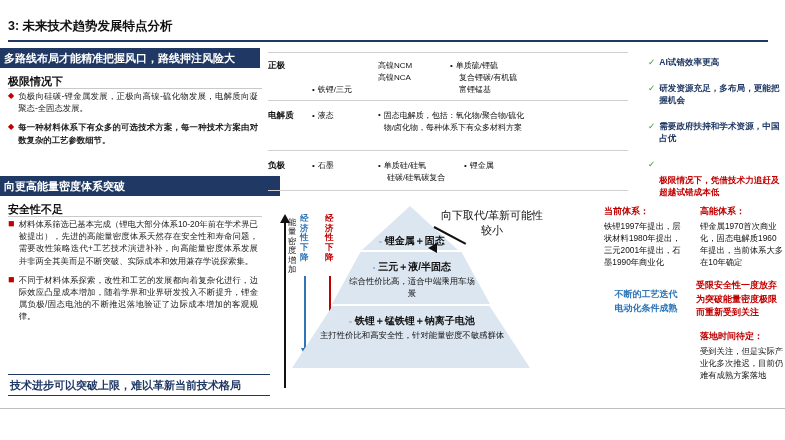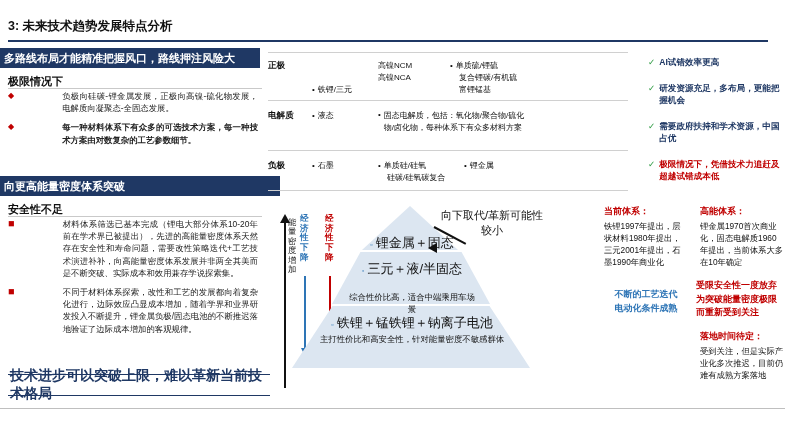--- a/index.html
+++ b/index.html
@@ -47,28 +47,28 @@
   .lead-rule{
     position:absolute;height:1px;background:#c9c9c9;
   }
 
   
   .lbullets{position:absolute;left:8px;top:90px;width:250px;font-size:8.4px;line-height:1.45;color:#222;}
   .lbullets2{position:absolute;left:8px;top:218px;width:250px;font-size:8.4px;line-height:1.45;color:#222;}
   .lb-item{display:flex;margin-bottom:7px;}
   .lb-mark{color:#c00000;margin-right:4px;flex:0 0 auto;font-size:8px;line-height:1.5;}
   .lb-mark.sq{color:#c00000;}
-  .lb-text{flex:1 1 auto;text-align:justify;margin-left:44px;}
+  .lb-text{flex:1 1 auto;text-align:justify;}
 
   .bottom-line{
     position:absolute;left:8px;top:374px;width:262px;height:20px;
     border-top:1px solid #1f3864;border-bottom:1px solid #1f3864;
     display:flex;align-items:center;
   }
-  .bottom-line span{font-size:14px;font-weight:bold;color:#1f3864;padding-left:2px;}
+  .bottom-line span{font-size:11px;font-weight:bold;color:#1f3864;padding-left:2px;}
 
   .source{
     position:absolute;left:0px;top:414px;font-size:10.5px;color:#111;font-weight:bold;
   }
   .src-rule{position:absolute;left:0;top:408px;width:785px;height:1px;background:#bfbfbf;}
 
   
   .tbl{
     position:absolute;left:268px;top:52px;width:360px;height:120px;
     font-size:8px;color:#111;
@@ -78,29 +78,29 @@
   .cat{width:44px;font-weight:bold;font-size:8.6px;padding-top:2px;}
   .col{position:relative;padding-top:2px;}
   .dot{color:#111;margin-right:3px;}
   .cellline{white-space:nowrap;line-height:1.5;}
 
   
   .checks{position:absolute;left:648px;top:56px;width:136px;font-size:8.6px;color:#1f3864;font-weight:bold;line-height:1.4;}
   .chk{display:flex;margin-bottom:14px;}
   .chk .mk{color:#2e9b43;margin-right:4px;font-weight:bold;}
   .chk .tx{flex:1;}
-  .chk.red .tx{color:#c00000;}
+  .chk.red .tx{color:#c00000;margin-top:16px;}
 
   
   .pyr-wrap{position:absolute;left:286px;top:206px;width:300px;height:190px;}
   .pyr{
     position:absolute;left:0;top:0;width:300px;height:186px;
   }
   .pyr-label{font-size:8.4px;color:#111;line-height:1.4;}
-  .pyr-label .hd{font-weight:normal;font-size:13px;}
+  .pyr-label .hd{font-weight:bold;font-size:10px;}
   .blue-sq{color:#2e75b6;margin-right:3px;font-size:7px;}
 
   
   .v-axis{position:absolute;left:278px;top:212px;height:180px;width:14px;}
   .v-axis .line{position:absolute;left:6px;top:10px;width:1.5px;height:166px;background:#111;}
   .v-axis .head{position:absolute;left:2.2px;top:2px;width:0;height:0;border-left:5px solid transparent;border-right:5px solid transparent;border-bottom:9px solid #111;}
   .v-text{position:absolute;left:288px;top:218px;width:12px;font-size:8.4px;line-height:1.12;color:#111;letter-spacing:0px;}
 
   .blu-arrow{position:absolute;font-size:8.6px;font-weight:bold;color:#2e75b6;}
   .blu-line{position:absolute;background:#2e75b6;}
@@ -251,21 +251,21 @@
       <div style="position:absolute;left:46px;top:46px;width:158px;height:52px;background:#dce6f1;clip-path:polygon(18% 0,82% 0,100% 100%,0 100%);"></div>
 
       <div style="position:absolute;left:6px;top:100px;width:238px;height:62px;background:#dce6f1;clip-path:polygon(17% 0,83% 0,100% 100%,0 100%);"></div>
 
       <div class="pyr-label" style="position:absolute;left:80px;top:28px;width:92px;text-align:center;">
         <span class="blue-sq">▫</span><b class="hd">锂金属＋固态</b>
       </div>
 
       <div class="pyr-label" style="position:absolute;left:62px;top:54px;width:128px;text-align:center;">
         <div><span class="blue-sq">▫</span><b class="hd">三元＋液/半固态</b></div>
-        <div style="margin-top:14px;">综合性价比高，适合中端乘用车场景</div>
+        <div style="margin-top:2px;">综合性价比高，适合中端乘用车场景</div>
       </div>
 
       <div class="pyr-label" style="position:absolute;left:26px;top:108px;width:200px;text-align:center;">
         <div><span class="blue-sq">▫</span><b class="hd">铁锂＋锰铁锂＋钠离子电池</b></div>
         <div style="margin-top:2px;">主打性价比和高安全性，针对能量密度不敏感群体</div>
       </div>
     </div>
   </div>
 
   <div class="arrow-lbl" style="left:440px;top:208px;width:104px;text-align:center;">

